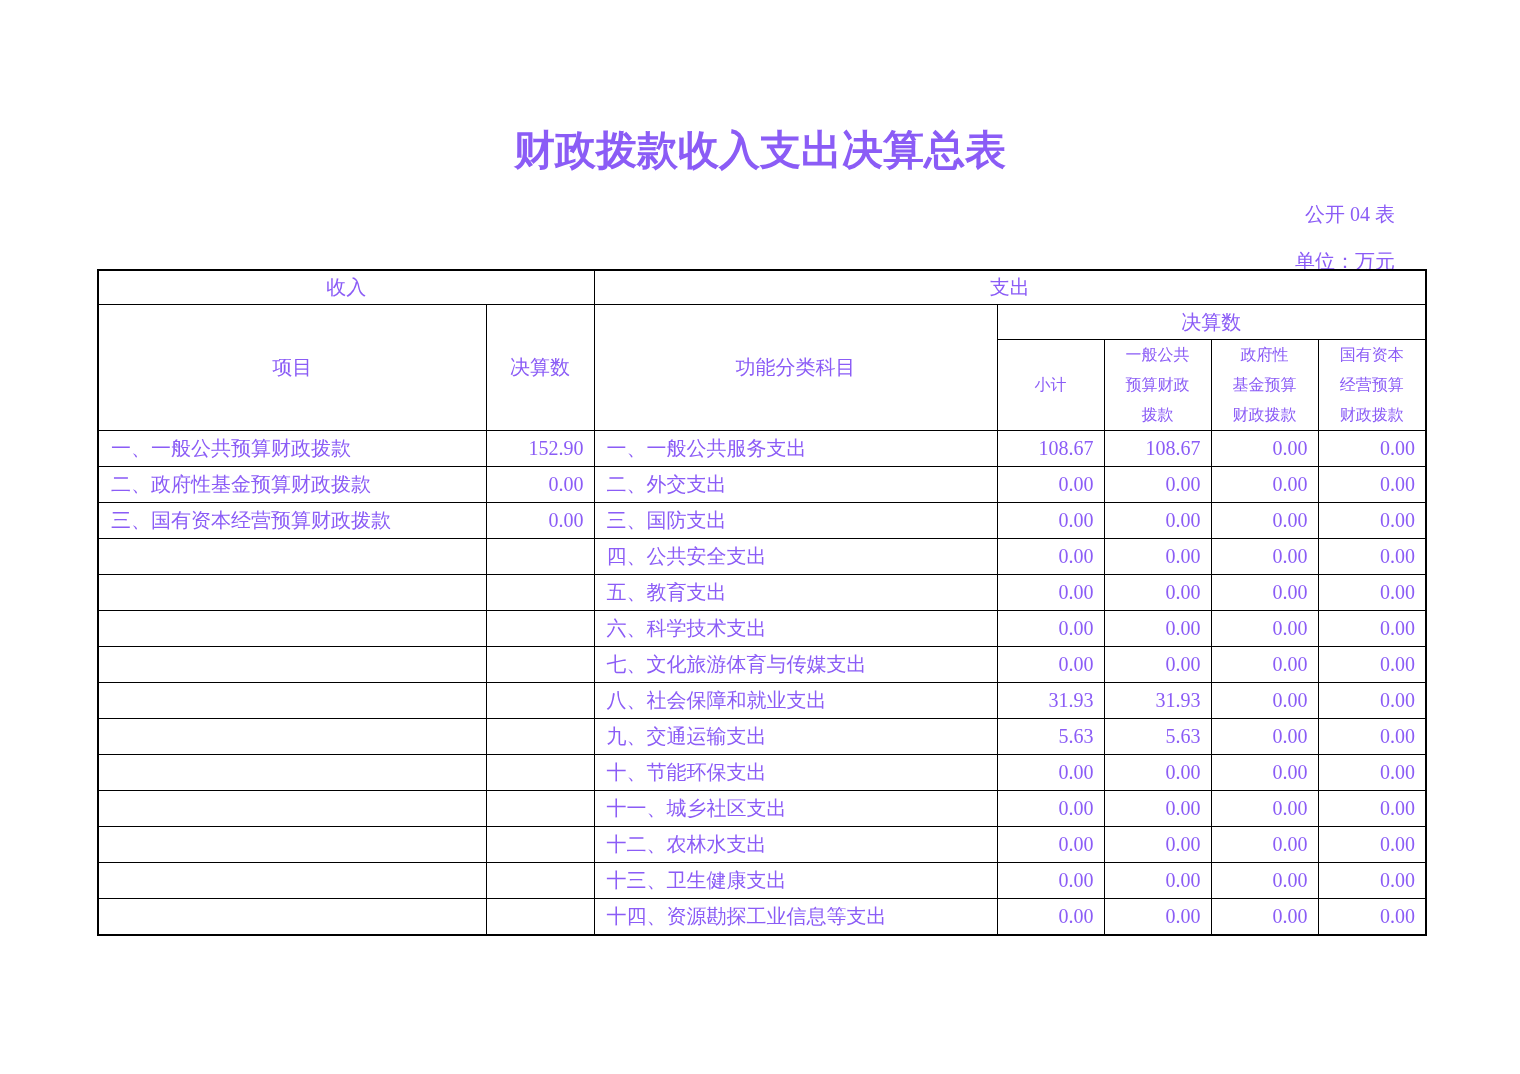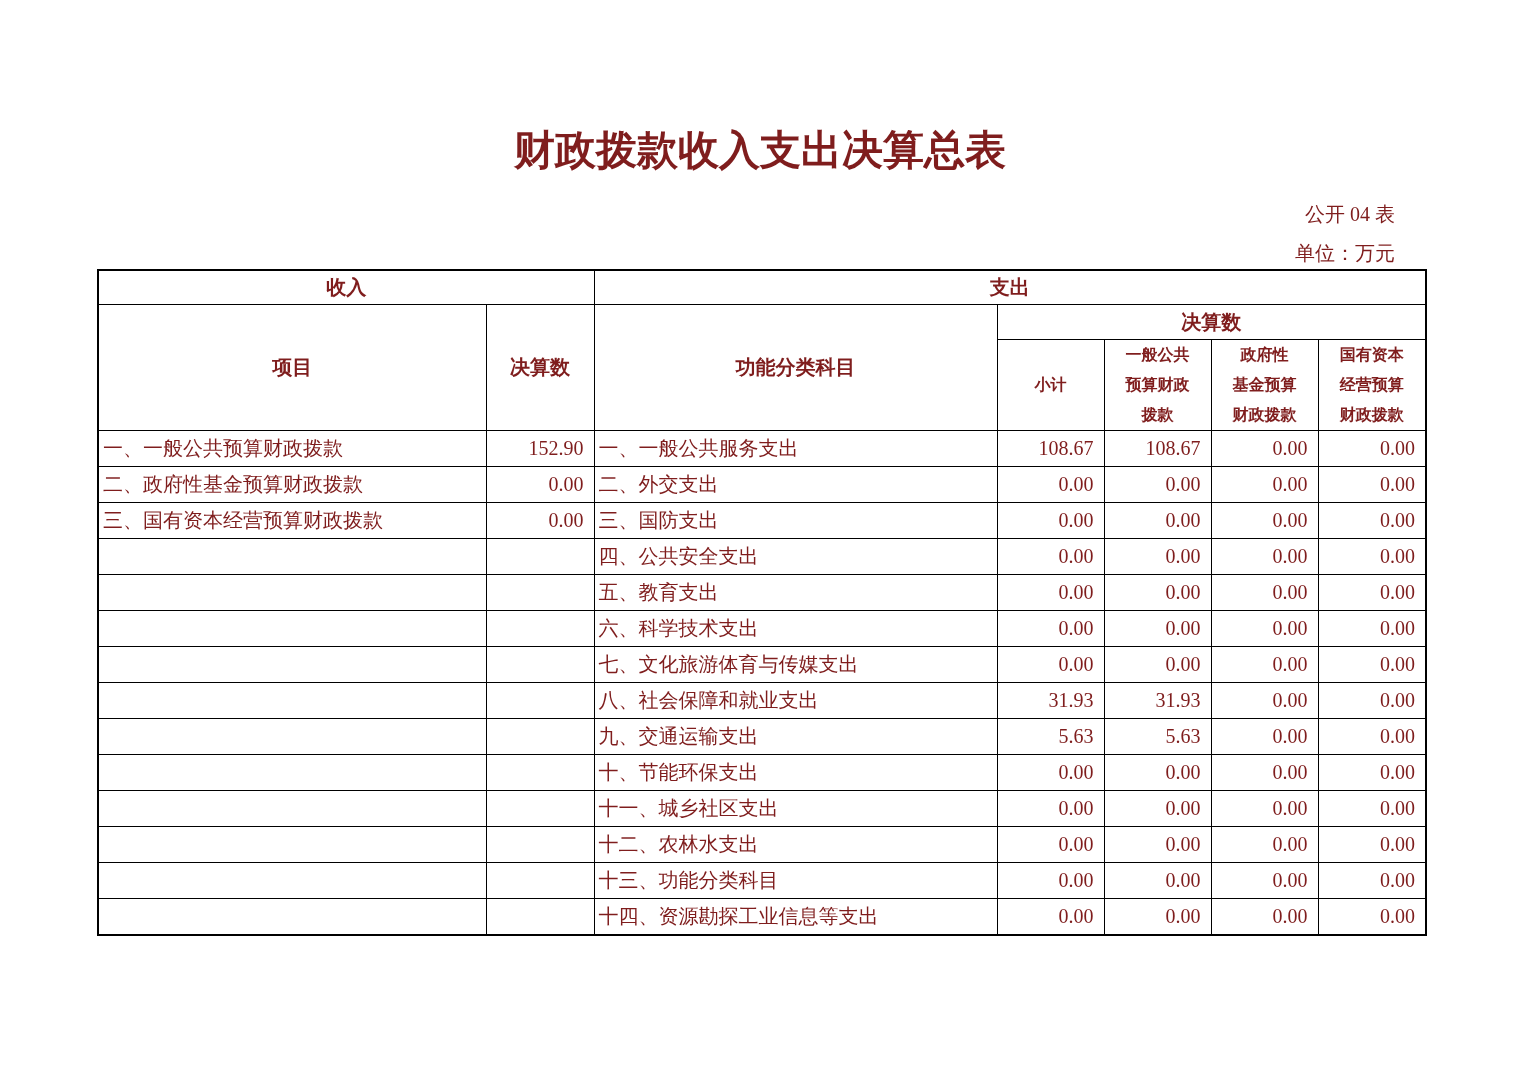--- a/index.html
+++ b/index.html
@@ -5,21 +5,21 @@
   html, body {
     margin: 0;
     padding: 0;
     background: #ffffff;
   }
   .page {
     position: relative;
     width: 1520px;
     height: 1074px;
     background: #ffffff;
-    color: #7f1d1d;
+    color: #8b5cf6;
     font-family: "Liberation Serif", "DejaVu Serif", serif;
     overflow: hidden;
   }
   .title {
     position: absolute;
     top: 123px;
     left: 0;
     width: 100%;
     margin: 0;
     text-align: center;
@@ -29,57 +29,57 @@
     letter-spacing: 0px;
   }
   .meta {
     position: absolute;
     font-size: 20px;
     font-family: "Liberation Serif", "DejaVu Serif", serif;
     text-align: right;
   }
   .meta-code  { top: 201px; right: 125px; }
   .meta-dept  { top: 237px; left: 128px; font-weight: bold; }
-  .meta-unit  { top: 240px; right: 125px; font-family: Liberation Mono, monospace; }
+  .meta-unit  { top: 248px; right: 125px; font-family: Liberation Mono, monospace; }
 
   table.fin-table {
     position: absolute;
     top: 269px;
     left: 97px;
     width: 1328px;
     border-collapse: collapse;
     table-layout: fixed;
     border: 2px solid #000;
   }
   .fin-table th, .fin-table td {
     border: 1.5px solid #000;
     padding: 0;
     overflow: hidden;
     vertical-align: middle;
   }
   .fin-table th {
     font-family: "Liberation Sans", "DejaVu Sans", sans-serif;
-    font-weight: bold;
+    font-weight: normal;
     font-size: 20px;
     text-align: center;
   }
   thead tr.hr1 th { height: 33px; }
   thead tr.hr2 th { height: 34px; }
   thead tr.hr3 th { height: 90px; font-size: 16px; }
   th.multiline {
     white-space: pre-line;
     line-height: 30px;
   }
   tbody td {
     height: 35px;
     font-size: 20px;
   }
   td.txt {
     text-align: left;
-    padding-left: 4px;
+    padding-left: 12px;
     font-family: "Liberation Serif", "DejaVu Serif", serif;
   }
   td.num {
     text-align: right;
     padding-right: 10px;
     font-family: "Liberation Serif", "DejaVu Serif", serif;
   }
 </style>
 </head>
 <body>
@@ -230,21 +230,21 @@
           <td class="num"></td>
           <td class="txt">十二、农林水支出</td>
           <td class="num">0.00</td>
           <td class="num">0.00</td>
           <td class="num">0.00</td>
           <td class="num">0.00</td>
         </tr>
         <tr>
           <td class="txt"></td>
           <td class="num"></td>
-          <td class="txt">十三、功能分类科目</td>
+          <td class="txt">十三、卫生健康支出</td>
           <td class="num">0.00</td>
           <td class="num">0.00</td>
           <td class="num">0.00</td>
           <td class="num">0.00</td>
         </tr>
         <tr>
           <td class="txt"></td>
           <td class="num"></td>
           <td class="txt">十四、资源勘探工业信息等支出</td>
           <td class="num">0.00</td>

